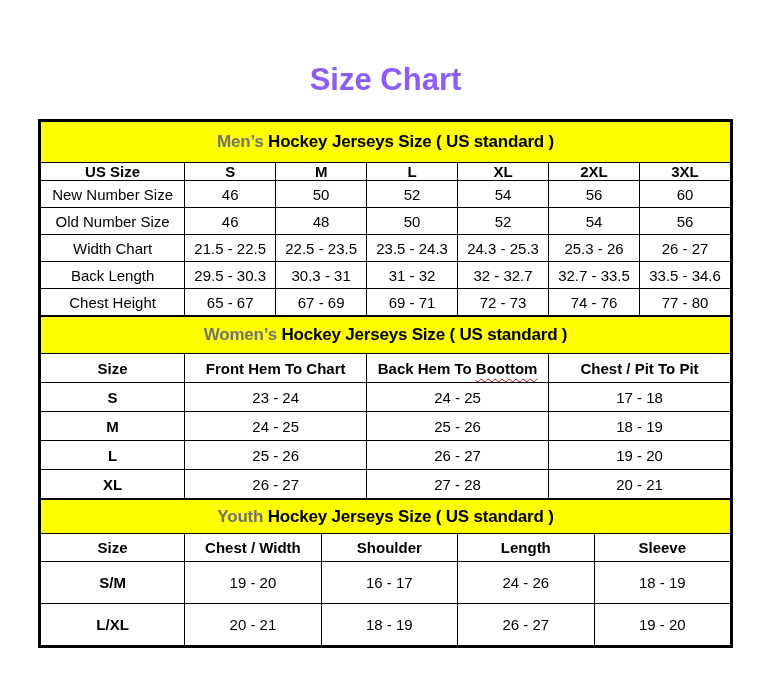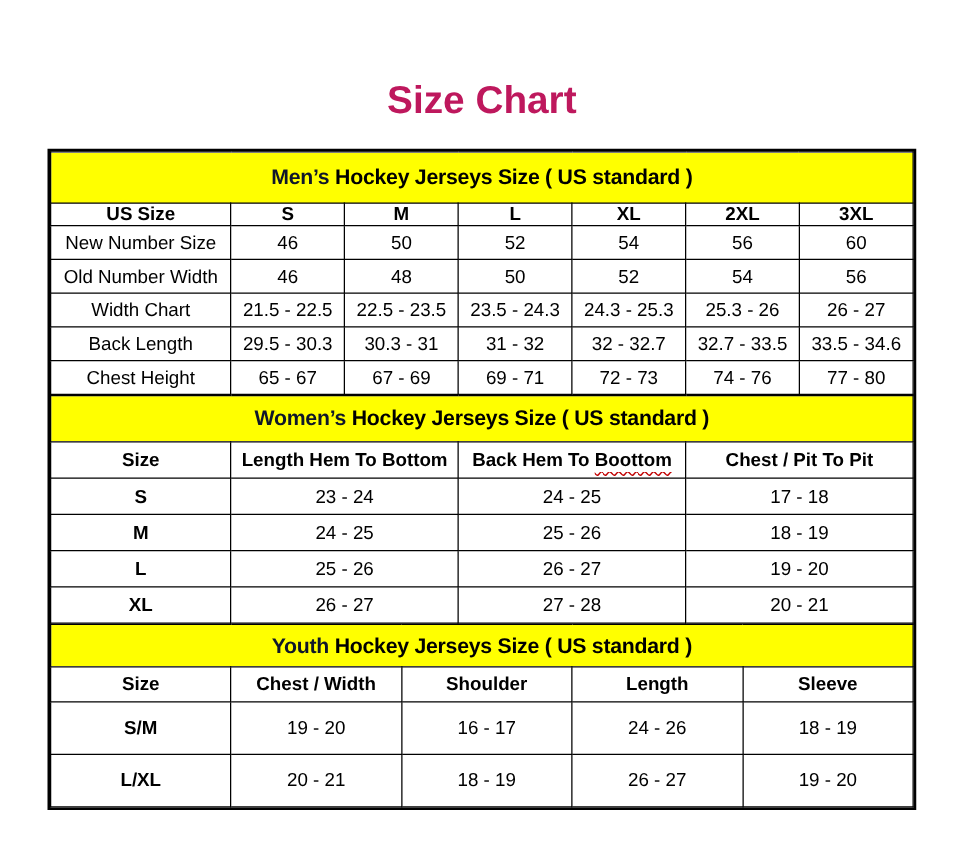--- a/index.html
+++ b/index.html
@@ -10,21 +10,21 @@
     font-family:"Liberation Sans", sans-serif;
     color:#000;
     overflow:hidden;
   }
   .title{
     position:absolute;
     top:62px;left:38px;width:695px;
     text-align:center;
     font-size:31px;
     font-weight:700;
-    color:#be185d;
+    color:#8b5cf6;
     letter-spacing:0px;
     margin:0;
   }
   .chart{
     position:absolute;
     top:119px;left:38px;width:695px;
     border:2px solid #000;
     box-sizing:border-box;
   }
   table{
@@ -41,21 +41,21 @@
     overflow:hidden;
     white-space:nowrap;
   }
   
   tr.sec td{
     background:#FFFF00;
     font-weight:700;
     font-size:17px;
     letter-spacing:-0.2px;
   }
-  .accent{color:#0f172a;}
+  .accent{color:#737373;}
   
   tr.hdr th{font-weight:700;}
   
   td.label{font-weight:400;}
   
   th.label-b{font-weight:700;}
   .wavy{
     text-decoration:underline;
     text-decoration-style:wavy;
     text-decoration-color:#C00000;
@@ -109,21 +109,21 @@
       <tr class="row">
         <td class="label">New Number Size</td>
         <td>46</td>
         <td>50</td>
         <td>52</td>
         <td>54</td>
         <td>56</td>
         <td>60</td>
       </tr>
       <tr class="row">
-        <td class="label">Old Number Width</td>
+        <td class="label">Old Number Size</td>
         <td>46</td>
         <td>48</td>
         <td>50</td>
         <td>52</td>
         <td>54</td>
         <td>56</td>
       </tr>
       <tr class="row">
         <td class="label">Width Chart</td>
         <td>21.5 - 22.5</td>
@@ -160,21 +160,21 @@
           <col>
           <col>
           <col>
         </colgroup>
       <tbody>
           <tr class="sec">
         <td colspan="4"><span class="accent">Women’s</span><span> Hockey Jerseys Size ( US standard )</span></td>
       </tr>
       <tr class="hdr">
         <th>Size</th>
-        <th>Length Hem To Bottom</th>
+        <th>Front Hem To Chart</th>
         <th><span>Back Hem To </span><span class="wavy">Boottom</span></th>
         <th>Chest / Pit To Pit</th>
       </tr>
       <tr class="row">
         <th class="label-b">S</th>
         <td>23 - 24</td>
         <td>24 - 25</td>
         <td>17 - 18</td>
       </tr>
       <tr class="row">

